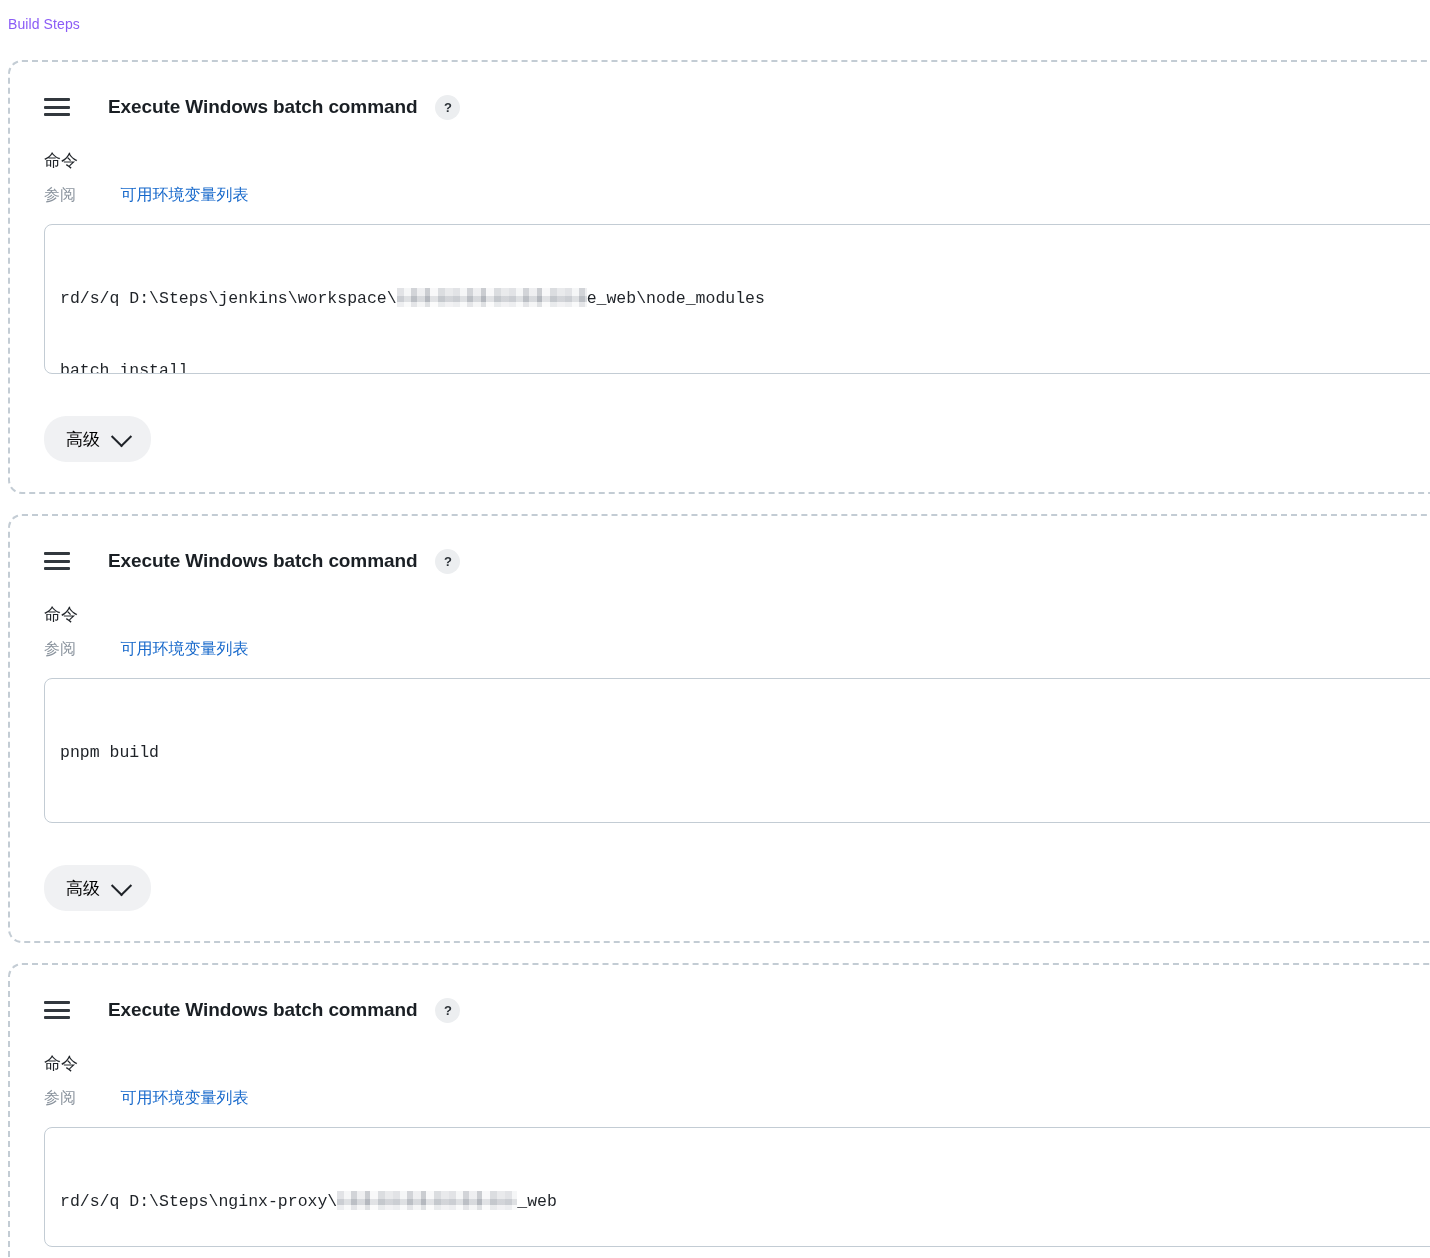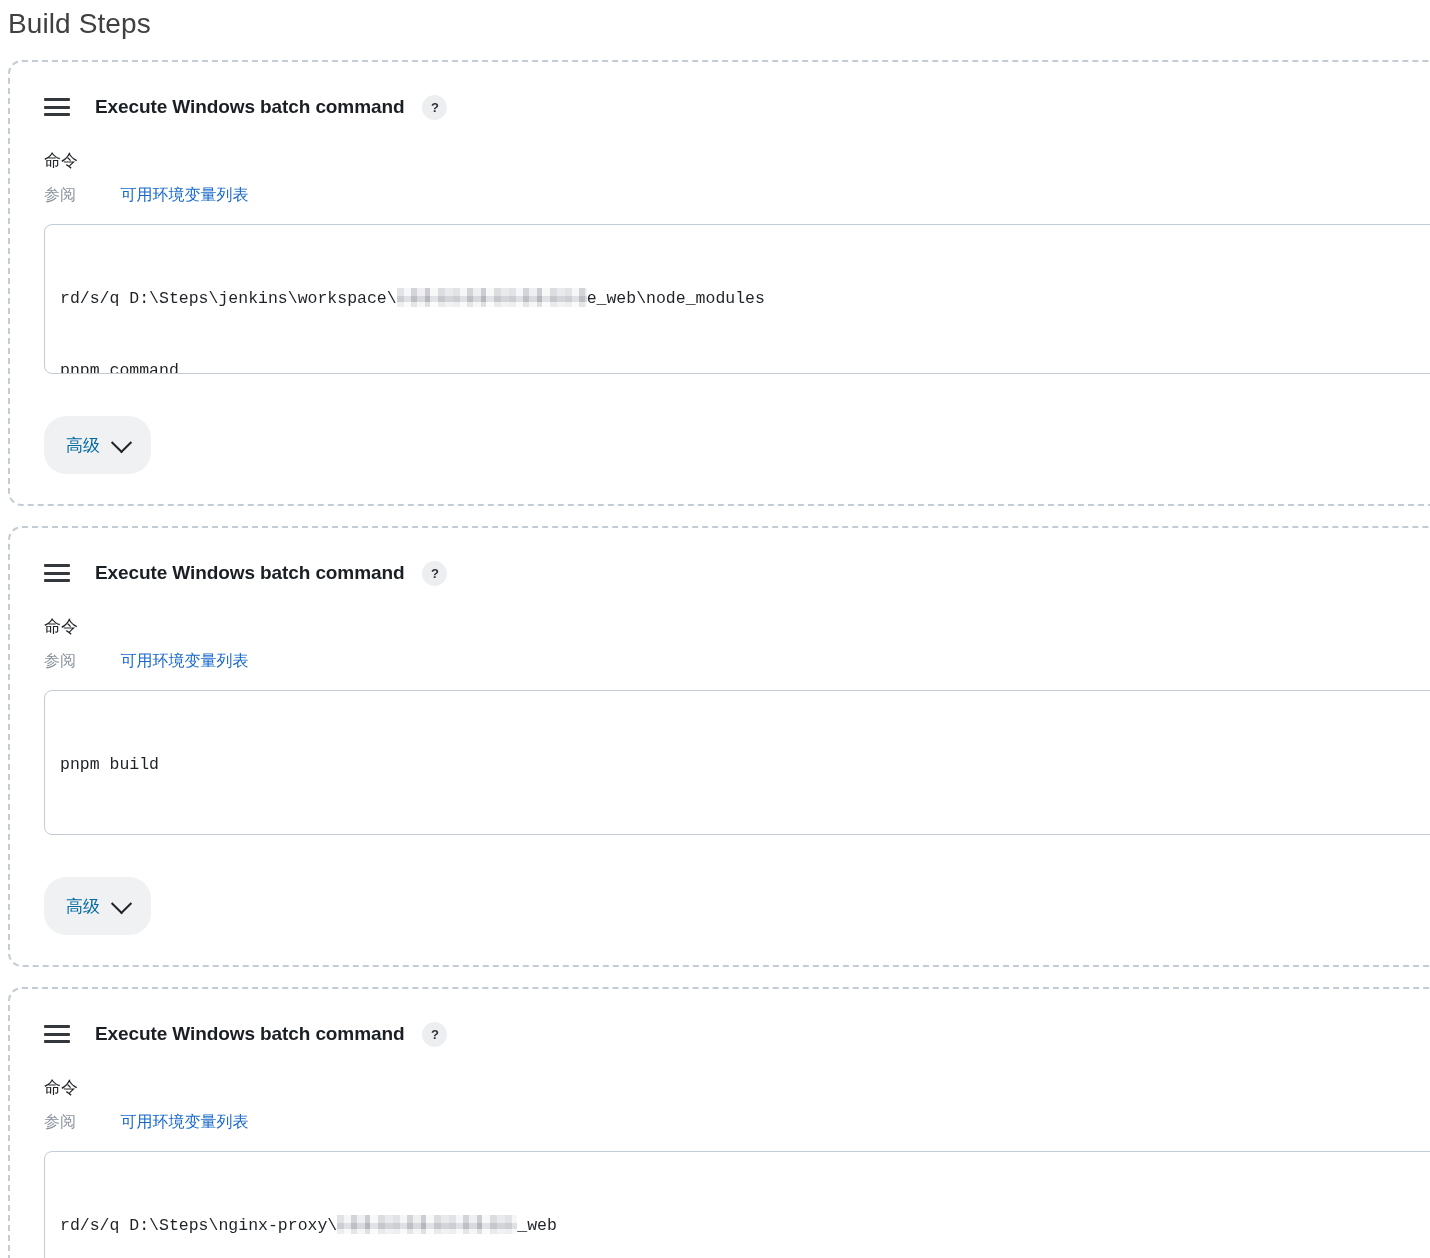--- a/index.html
+++ b/index.html
@@ -10,23 +10,23 @@
   body {
     width: 1430px;
     height: 1258px;
     overflow: hidden;
     font-family: "Liberation Sans", "DejaVu Sans", sans-serif;
     color: #1f2328;
     -webkit-font-smoothing: antialiased;
   }
 
   .page-title {
-    font-size: 28px;
+    font-size: 14px;
     font-weight: 400;
-    color: #404040;
+    color: #8b5cf6;
     padding: 10px 0 0 8px;
     letter-spacing: 0.1px;
     line-height: 28px;
   }
 
   .steps {
     margin-top: 22px;
   }
 
   
@@ -67,21 +67,21 @@
     background: #32383e;
     border-radius: 1px;
   }
 
   .step-title {
     font-size: 19px;
     font-weight: bold;
     color: #1a1f24;
     letter-spacing: -0.1px;
     white-space: nowrap;
-    margin-left: 11px;
+    margin-left: 24px;
   }
 
   .help-badge {
     width: 25px;
     height: 25px;
     border-radius: 50%;
     background: #eceef0;
     color: #2b3137;
     font-size: 13px;
     font-weight: bold;
@@ -170,23 +170,23 @@
   
   .advanced-btn {
     margin: 42px 0 4px 6px;
     display: inline-flex;
     align-items: center;
     gap: 14px;
     background: #f0f1f3;
     border: none;
     border-radius: 22px;
     padding: 0 22px;
-    height: 58px;
+    height: 46px;
     font-size: 17px;
-    color: #0369a1;
+    color: #000000;
     font-family: inherit;
     cursor: pointer;
   }
   .chev {
     display: inline-block;
     width: 13px;
     height: 13px;
     border-right: 2.2px solid #1f2328;
     border-bottom: 2.2px solid #1f2328;
     transform: rotate(45deg) translate(-2px,-2px);
@@ -214,21 +214,21 @@
 
       <div class="field-label">命令</div>
 
       <div class="field-hint">
         <span>参阅</span>
         <a class="hint-link">可用环境变量列表</a>
       </div>
 
       <div class="code-area h1">
         <span class="code-line"><span>rd/s/q D:\Steps\jenkins\workspace\</span><span class="redact" style="width:190px"></span><span>e_web\node_modules</span></span>
-        <span class="code-line"><span>pnpm command</span></span>
+        <span class="code-line"><span>batch install</span></span>
       </div>
 
       <button class="advanced-btn">
         <span>高级</span>
         <span class="chev"></span>
       </button>
     </div>
 
     <div class="step">
       <div class="step-head">

